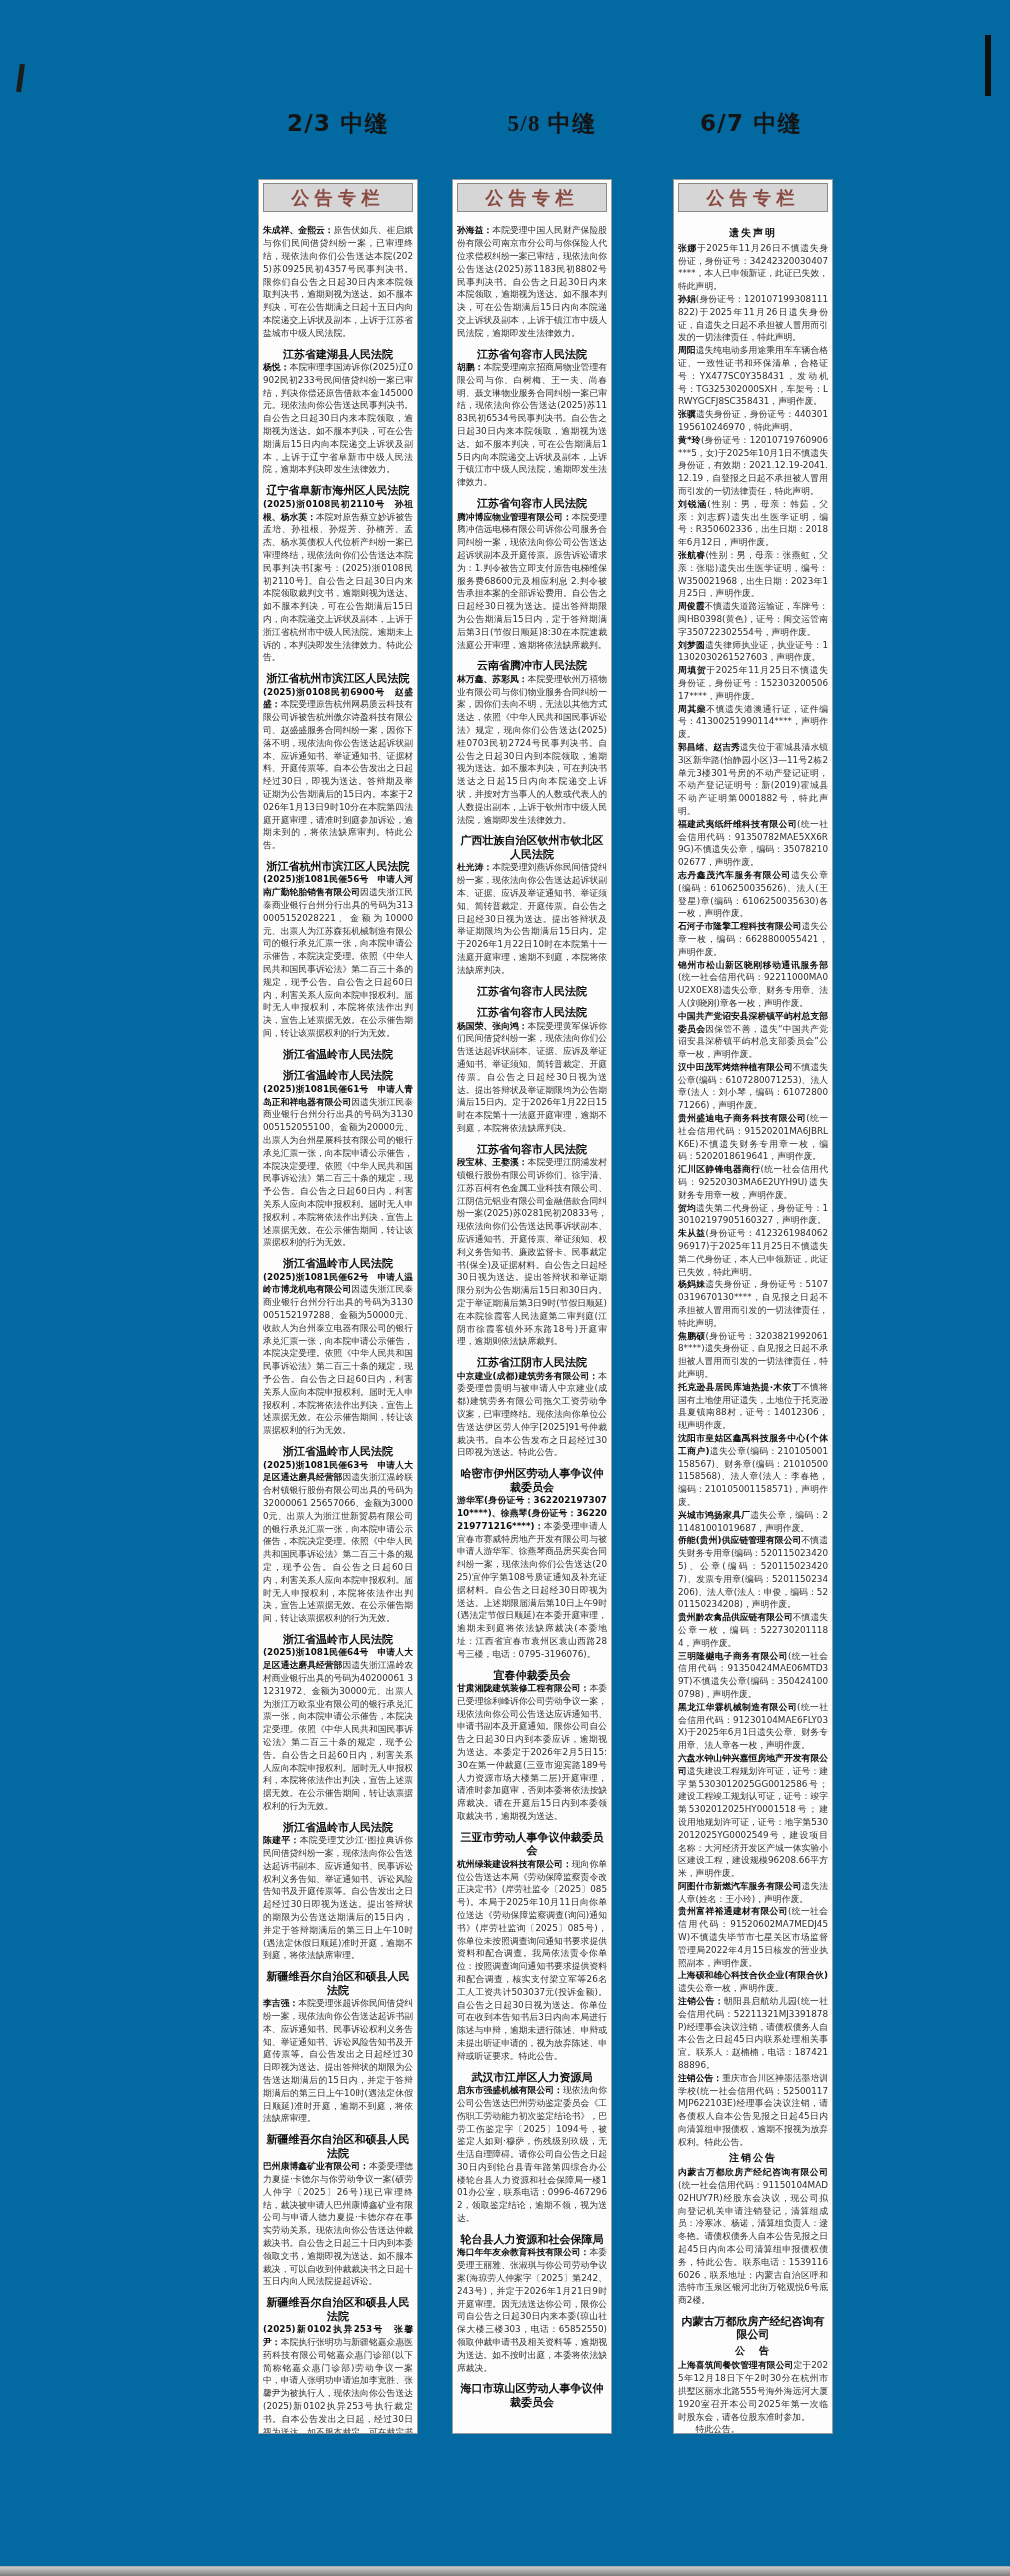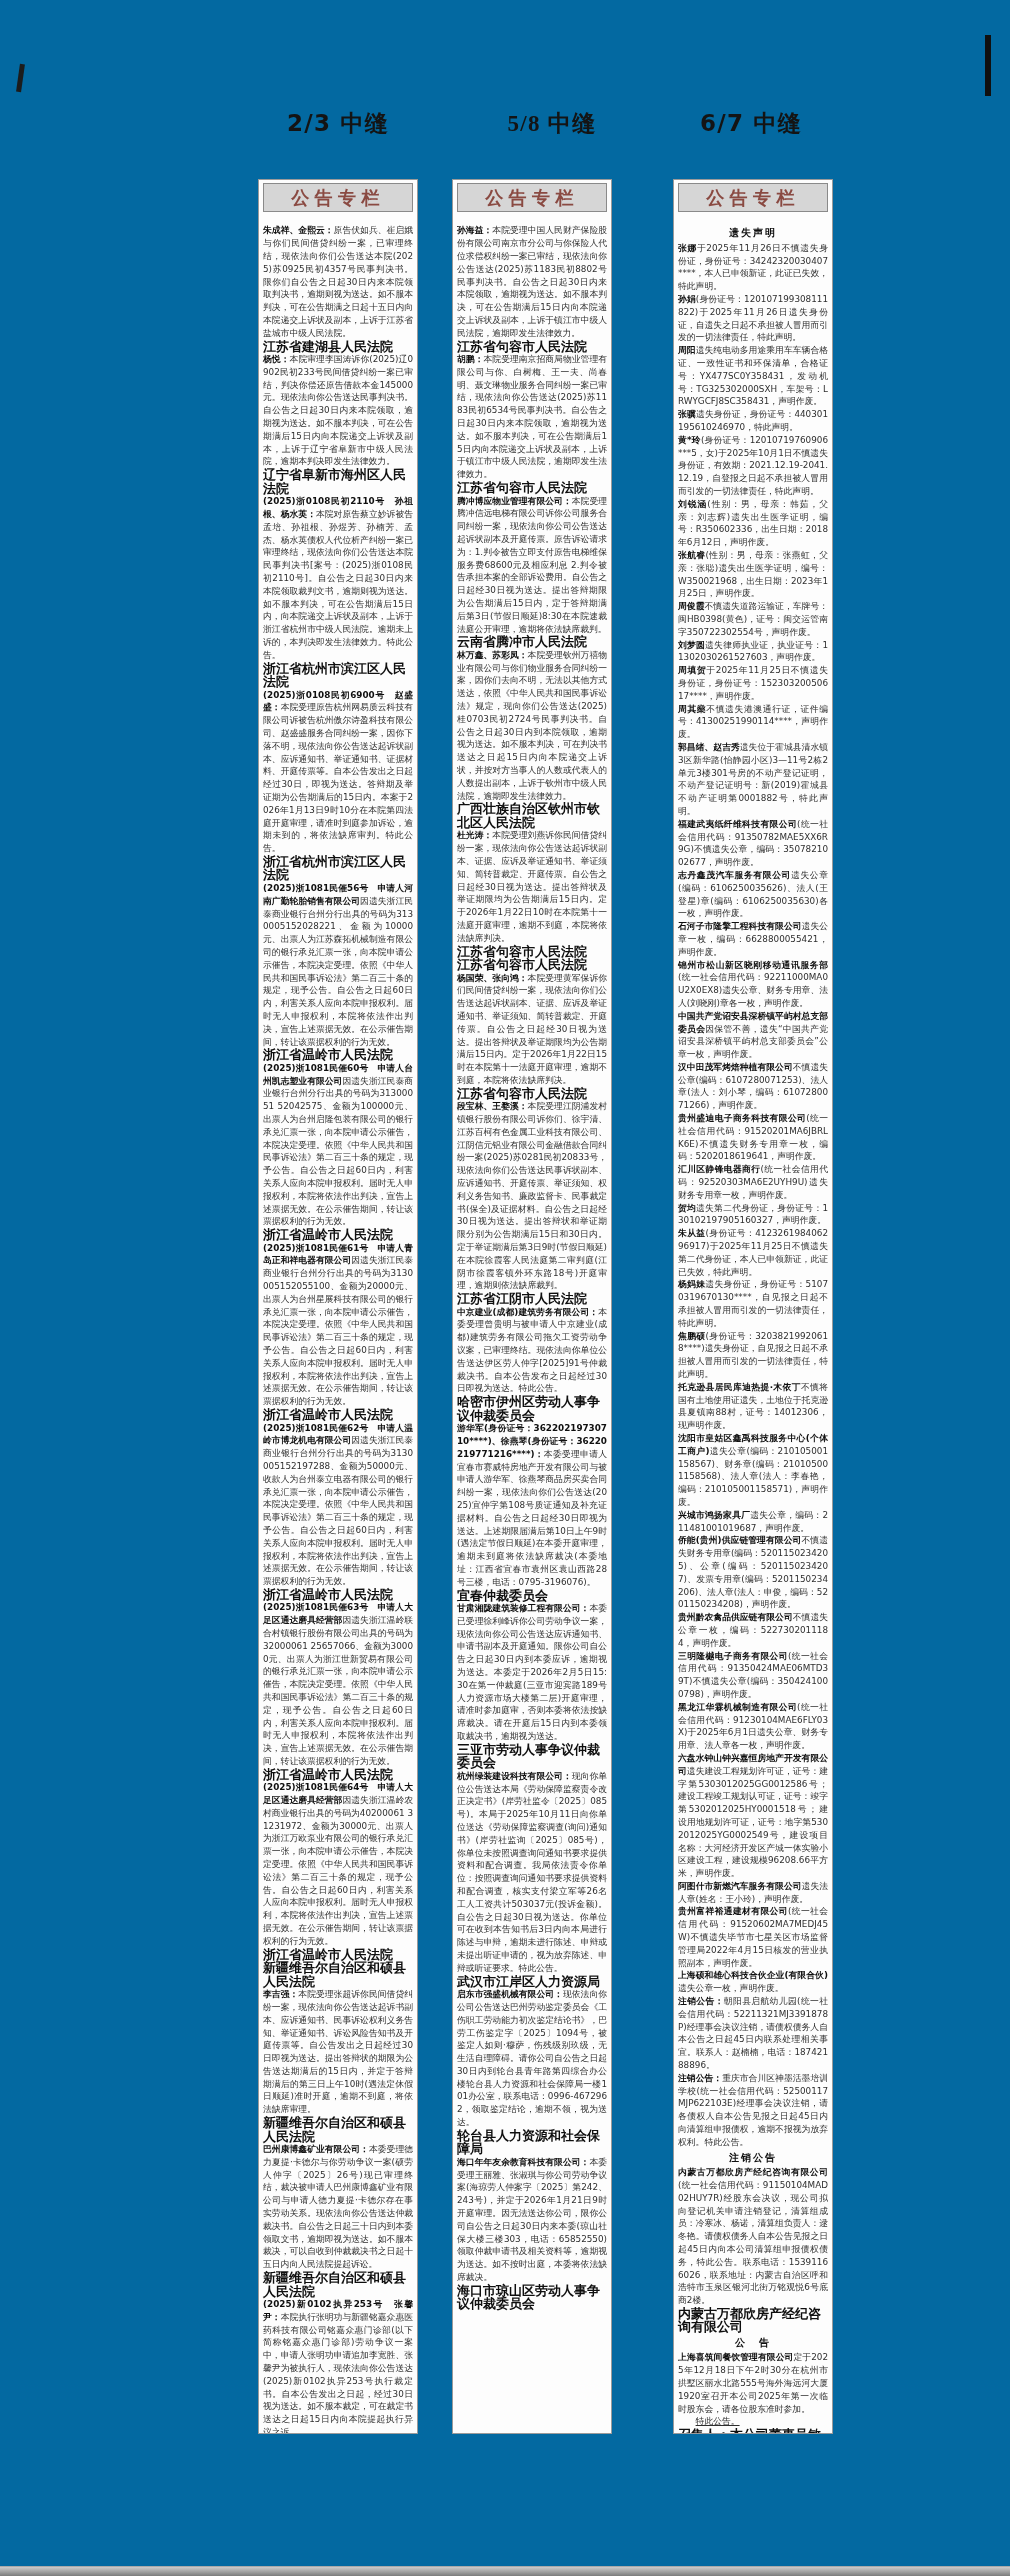--- a/index.html
+++ b/index.html
@@ -12,21 +12,21 @@
   #gt-2{left:671px;width:160px;}
   .col{position:absolute;top:179px;width:160px;height:2255px;border:0.7px solid #9a9a9a;
        background:#fdfdfd;padding:3.4px 4px;box-sizing:border-box;overflow:hidden;}
   #col-0{left:258px;} #col-1{left:452px;} #col-2{left:673px;}
   .col-header{background:var(--header-bg,#d6d6d6);border:0.7px solid #8a8a8a;text-align:center;
        font-size:18px;font-weight:800;color:var(--accent,#8a4a42);height:27px;line-height:27px;
        letter-spacing:5.4px;margin-bottom:12px;}
   .notice{font-size:8.8px;line-height:12.8px;text-align:justify;color:#2e2e2e;font-weight:500;
        word-break:break-all;}
   .notice b{font-weight:800;color:#0f0f0f;}
-  .sig{text-align:left;font-weight:800;font-size:13px;line-height:13.5px;color:#0f0f0f;}
+  .sig{text-align:center;font-weight:800;font-size:11px;line-height:13.5px;color:#0f0f0f;margin-top:8px;}
   .subhead{text-align:center;font-weight:800;font-size:10px;line-height:17.5px;color:#0f0f0f;
        letter-spacing:2px;}
   .plain{font-size:8.8px;line-height:12.8px;color:#2e2e2e;font-weight:500;text-indent:2em;text-decoration:underline;}
   
   #mark-left{position:absolute;left:18px;top:64px;width:4.7px;height:28px;background:#1c1c1c;
        transform:rotate(8deg);}
   #mark-right{position:absolute;left:985px;top:35px;width:6px;height:61px;background:#101010;}
   #bottom-bar{position:absolute;left:0;bottom:0;width:1010px;height:8.8px;
        background:linear-gradient(#cccccc,#7c7c7c);border-top:0.7px solid #aaaaaa;}
 </style>
@@ -47,30 +47,30 @@
         <div class="notice"><b>朱成祥、金熙云：</b>原告伏如兵、崔启娥与你们民间借贷纠纷一案，已审理终结，现依法向你们公告送达本院(2025)苏0925民初4357号民事判决书。限你们自公告之日起30日内来本院领取判决书，逾期则视为送达。如不服本判决，可在公告期满之日起十五日内向本院递交上诉状及副本，上诉于江苏省盐城市中级人民法院。</div>
         <div class="sig">江苏省建湖县人民法院</div>
         <div class="notice"><b>杨悦：</b>本院审理李国涛诉你(2025)辽0902民初233号民间借贷纠纷一案已审结，判决你偿还原告借款本金145000元。现依法向你公告送达民事判决书。自公告之日起30日内来本院领取，逾期视为送达。如不服本判决，可在公告期满后15日内向本院递交上诉状及副本，上诉于辽宁省阜新市中级人民法院，逾期本判决即发生法律效力。</div>
         <div class="sig">辽宁省阜新市海州区人民法院</div>
         <div class="notice"><b>(2025)浙0108民初2110号　孙祖根、杨水英：</b>本院对原告蔡立妙诉被告孟培、孙祖根、孙煜芳、孙楠芳、孟杰、杨水英债权人代位析产纠纷一案已审理终结，现依法向你们公告送达本院民事判决书[案号：(2025)浙0108民初2110号]。自公告之日起30日内来本院领取裁判文书，逾期则视为送达。如不服本判决，可在公告期满后15日内，向本院递交上诉状及副本，上诉于浙江省杭州市中级人民法院。逾期未上诉的，本判决即发生法律效力。特此公告。</div>
         <div class="sig">浙江省杭州市滨江区人民法院</div>
         <div class="notice"><b>(2025)浙0108民初6900号　赵盛盛：</b>本院受理原告杭州网易质云科技有限公司诉被告杭州傲尔诗盈科技有限公司、赵盛盛服务合同纠纷一案，因你下落不明，现依法向你公告送达起诉状副本、应诉通知书、举证通知书、证据材料、开庭传票等。自本公告发出之日起经过30日，即视为送达。答辩期及举证期为公告期满后的15日内。本案于2026年1月13日9时10分在本院第四法庭开庭审理，请准时到庭参加诉讼，逾期未到的，将依法缺席审判。特此公告。</div>
         <div class="sig">浙江省杭州市滨江区人民法院</div>
         <div class="notice"><b>(2025)浙1081民催56号　申请人河南广勤轮胎销售有限公司</b>因遗失浙江民泰商业银行台州分行出具的号码为3130005152028221、金额为10000元、出票人为江苏森拓机械制造有限公司的银行承兑汇票一张，向本院申请公示催告，本院决定受理。依照《中华人民共和国民事诉讼法》第二百三十条的规定，现予公告。自公告之日起60日内，利害关系人应向本院申报权利。届时无人申报权利，本院将依法作出判决，宣告上述票据无效。在公示催告期间，转让该票据权利的行为无效。</div>
         <div class="sig">浙江省温岭市人民法院</div>
-        <div class="notice"><b>(2025)浙1081民催60号　申请人台州凯志塑业有限公司</b>因遗失浙江民泰商业银行台州分行出具的号码为31300051 52042575、金额为100000元、出票人为台州启隆包装有限公司的银行承兑汇票一张，向本院申请公示催告，本院决定受理。依照《中华人民共和国民事诉讼法》第二百三十条的规定，现予公告。自公告之日起60日内，利害关系人应向本院申报权利。届时无人申报权利，本院将依法作出判决，宣告上述票据无效。在公示催告期间，转让该票据权利的行为无效。</div>
         <div class="sig">浙江省温岭市人民法院</div>
         <div class="notice"><b>(2025)浙1081民催61号　申请人青岛正和祥电器有限公司</b>因遗失浙江民泰商业银行台州分行出具的号码为3130005152055100、金额为20000元、出票人为台州星展科技有限公司的银行承兑汇票一张，向本院申请公示催告，本院决定受理。依照《中华人民共和国民事诉讼法》第二百三十条的规定，现予公告。自公告之日起60日内，利害关系人应向本院申报权利。届时无人申报权利，本院将依法作出判决，宣告上述票据无效。在公示催告期间，转让该票据权利的行为无效。</div>
         <div class="sig">浙江省温岭市人民法院</div>
         <div class="notice"><b>(2025)浙1081民催62号　申请人温岭市博龙机电有限公司</b>因遗失浙江民泰商业银行台州分行出具的号码为3130005152197288、金额为50000元、收款人为台州泰立电器有限公司的银行承兑汇票一张，向本院申请公示催告，本院决定受理。依照《中华人民共和国民事诉讼法》第二百三十条的规定，现予公告。自公告之日起60日内，利害关系人应向本院申报权利。届时无人申报权利，本院将依法作出判决，宣告上述票据无效。在公示催告期间，转让该票据权利的行为无效。</div>
         <div class="sig">浙江省温岭市人民法院</div>
         <div class="notice"><b>(2025)浙1081民催63号　申请人大足区通达磨具经营部</b>因遗失浙江温岭联合村镇银行股份有限公司出具的号码为32000061 25657066、金额为30000元、出票人为浙江世新贸易有限公司的银行承兑汇票一张，向本院申请公示催告，本院决定受理。依照《中华人民共和国民事诉讼法》第二百三十条的规定，现予公告。自公告之日起60日内，利害关系人应向本院申报权利。届时无人申报权利，本院将依法作出判决，宣告上述票据无效。在公示催告期间，转让该票据权利的行为无效。</div>
         <div class="sig">浙江省温岭市人民法院</div>
         <div class="notice"><b>(2025)浙1081民催64号　申请人大足区通达磨具经营部</b>因遗失浙江温岭农村商业银行出具的号码为40200061 31231972、金额为30000元、出票人为浙江万欧泵业有限公司的银行承兑汇票一张，向本院申请公示催告，本院决定受理。依照《中华人民共和国民事诉讼法》第二百三十条的规定，现予公告。自公告之日起60日内，利害关系人应向本院申报权利。届时无人申报权利，本院将依法作出判决，宣告上述票据无效。在公示催告期间，转让该票据权利的行为无效。</div>
         <div class="sig">浙江省温岭市人民法院</div>
+        <div class="notice"><b>陈建平：</b>本院受理艾沙江·图拉典诉你民间借贷纠纷一案，现依法向你公告送达起诉书副本、应诉通知书、民事诉讼权利义务告知、举证通知书、诉讼风险告知书及开庭传票等。自公告发出之日起经过30日即视为送达。提出答辩状的期限为公告送达期满后的15日内，并定于答辩期满后的第三日上午10时(遇法定休假日顺延)准时开庭，逾期不到庭，将依法缺席审理。</div>
         <div class="sig">新疆维吾尔自治区和硕县人民法院</div>
         <div class="notice"><b>李吉强：</b>本院受理张超诉你民间借贷纠纷一案，现依法向你公告送达起诉书副本、应诉通知书、民事诉讼权利义务告知、举证通知书、诉讼风险告知书及开庭传票等。自公告发出之日起经过30日即视为送达。提出答辩状的期限为公告送达期满后的15日内，并定于答辩期满后的第三日上午10时(遇法定休假日顺延)准时开庭，逾期不到庭，将依法缺席审理。</div>
         <div class="sig">新疆维吾尔自治区和硕县人民法院</div>
         <div class="notice"><b>巴州康博鑫矿业有限公司：</b>本委受理德力夏提·卡德尔与你劳动争议一案(硕劳人仲字〔2025〕26号)现已审理终结，裁决被申请人巴州康博鑫矿业有限公司与申请人德力夏提·卡德尔存在事实劳动关系。现依法向你公告送达仲裁裁决书。自公告之日起三十日内到本委领取文书，逾期即视为送达。如不服本裁决，可以自收到仲裁裁决书之日起十五日内向人民法院提起诉讼。</div>
         <div class="sig">新疆维吾尔自治区和硕县人民法院</div>
         <div class="notice"><b>(2025)新0102执异253号　张馨尹：</b>本院执行张明功与新疆铭嘉众惠医药科技有限公司铭嘉众惠门诊部(以下简称铭嘉众惠门诊部)劳动争议一案中，申请人张明功申请追加李宽胜、张馨尹为被执行人，现依法向你公告送达(2025)新0102执异253号执行裁定书。自本公告发出之日起，经过30日视为送达。如不服本裁定，可在裁定书送达之日起15日内向本院提起执行异议之诉。</div>
       </div>
   </div>
   <div class="col" id="col-1">
     <div class="col-header">公告专栏</div>

